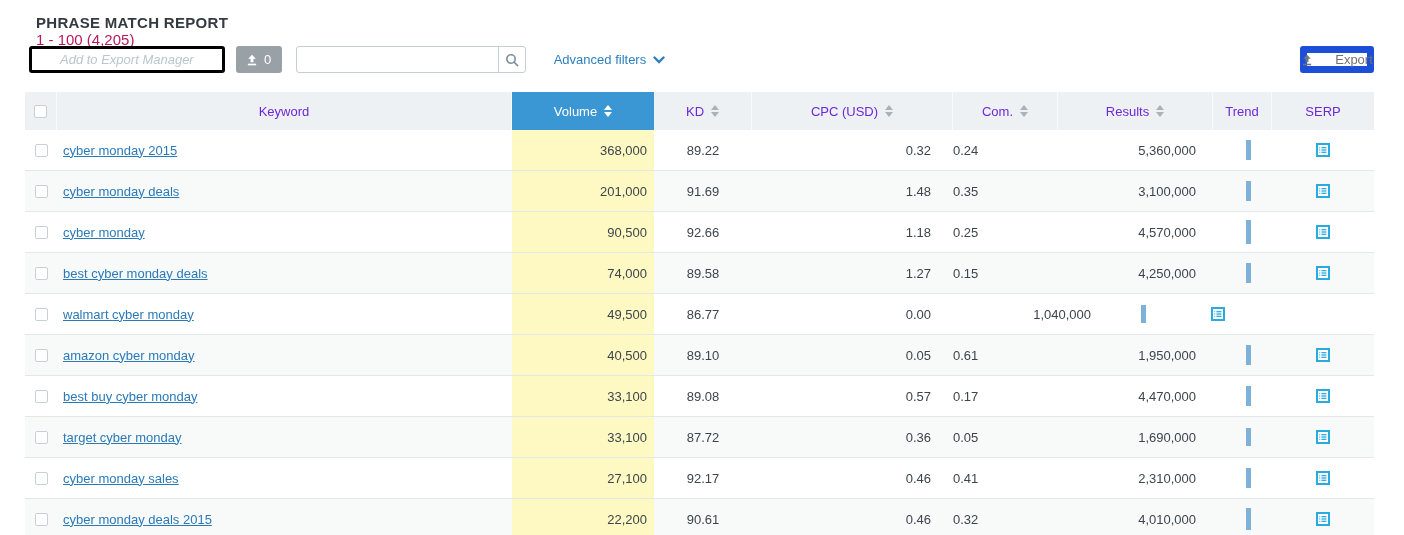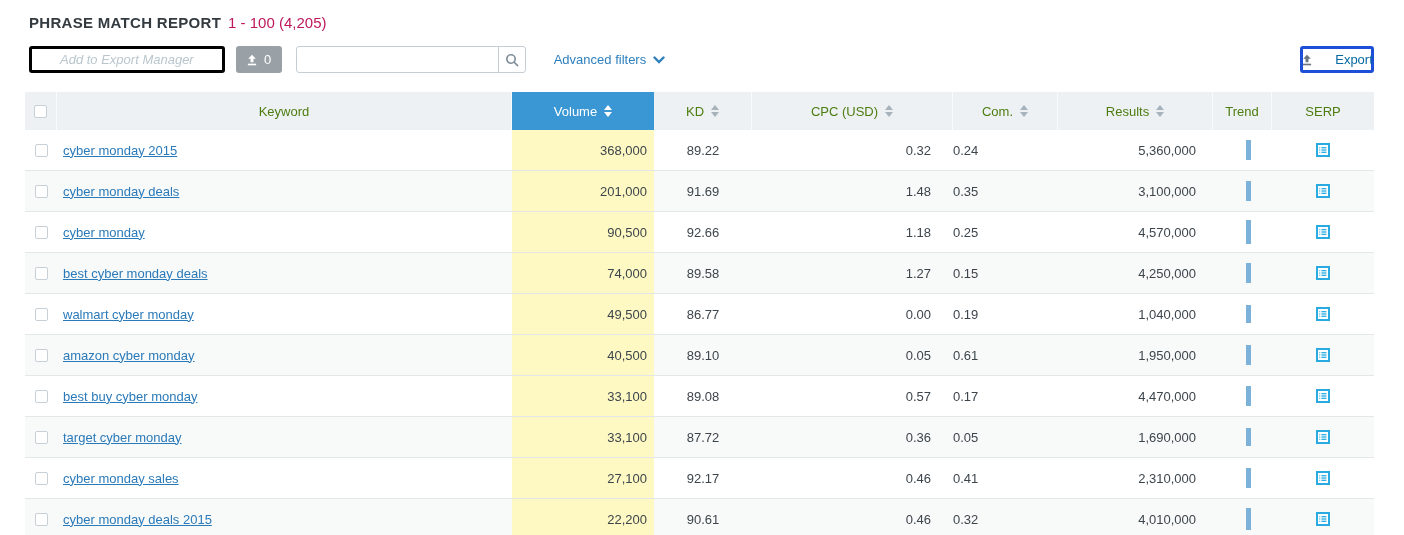--- a/index.html
+++ b/index.html
@@ -1,41 +1,41 @@
 <!DOCTYPE html>
 <html><head>
 <meta charset="utf-8">
 <style>
   * { box-sizing: border-box; margin: 0; padding: 0; }
   html, body { width: 1404px; height: 535px; overflow: hidden; background: #fff; }
   body { font-family: "Liberation Sans", sans-serif; color: #3d454c; }
   .page { padding: 14px 0 0 25px; width: 1404px; }
 
   
-  .title-row { margin-left: 4px; height: 18px; display: flex; align-items: baseline; }
+  .title-row { margin-left: 4px; height: 18px; display: flex; align-items: baseline; flex-direction: column; }
   .page-title { font-size: 15px; font-weight: bold; color: #333a40; letter-spacing: .3px; }
   .page-range { font-size: 15px; color: #be185d; margin-left: 7px; }
 
   
   .toolbar { margin: 14px 0 0 4px; display: flex; align-items: center; height: 27px; width: 1345px; }
   .btn { font-size: 13px; border-radius: 3px; display: inline-flex; align-items: center; justify-content: center; height: 27px; background: #fff; cursor: pointer; }
   .btn-add { border: 3px solid #000000; color: #b9c6cd; padding: 0 28px; font-style: italic; }
   .btn-queue { background: #9aa1a6; color: #fff; width: 46px; gap: 6px; margin-left: 11px; border: none; }
   .btn-queue svg { display: block; }
   .searchbox { margin-left: 14px; width: 230px; height: 27px; border: 1px solid #c7ced3; border-radius: 3px; display: flex; background: #fff; }
   .searchbox input { flex: 1; border: none; outline: none; padding: 0 8px; font-size: 13px; font-family: "Liberation Sans", sans-serif; color: #3d454c; background: transparent; min-width: 0; }
   .search-btn { width: 27px; border-left: 1px solid #c7ced3; display: flex; align-items: center; justify-content: center; color: #7e8d97; cursor: pointer; }
   .adv-filters { margin-left: 28px; display: flex; align-items: center; gap: 7px; color: #2d7fbe; font-size: 13px; cursor: pointer; }
-  .btn-export { margin-left: auto; border: 3px solid #1d4ed8; color: #0369a1; width: 74px; gap: 22px; }
+  .btn-export { margin-left: auto; border: 7px solid #1d4ed8; color: #737373; width: 74px; gap: 22px; }
   .btn-export svg { color: #6b7780; }
 
   
   .table { margin-top: 19px; width: 1349px; }
   .thead { display: flex; height: 38px; }
-  .hcell { background: #edf1f4; display: flex; align-items: center; justify-content: center; font-size: 13px; color: #4d7c0f; border-right: 1px solid #f8fafb; }
+  .hcell { background: #edf1f4; display: flex; align-items: center; justify-content: center; font-size: 13px; color: #6d28d9; border-right: 1px solid #f8fafb; }
   .hcell:last-child { border-right: none; }
   .hcell.active { background: #3a97d4; color: #fff; border-right: none; }
 
   .c-check   { width: 32px;  flex: none; }
   .c-keyword { width: 455px; flex: none; }
   .c-volume  { width: 142px; flex: none; }
   .c-kd      { width: 98px;  flex: none; }
   .c-cpc     { width: 201px; flex: none; }
   .c-com     { width: 105px; flex: none; }
   .c-results { width: 155px; flex: none; }
@@ -345,23 +345,20 @@
         </div>
       <div class="cell c-volume">
           <span>49,500</span>
         </div>
       <div class="cell c-kd">
           <span>86.77</span>
         </div>
       <div class="cell c-cpc">
           <span>0.00</span>
         </div>
-      <div class="cell c-com">
-          <span>0.19</span>
-        </div>
       <div class="cell c-results">
           <span>1,040,000</span>
         </div>
       <div class="cell c-trend">
           <span class="trend-bar" style="height:18px"></span>
         </div>
       <div class="cell c-serp">
           <span class="serp-icon">
             <svg width="14" height="14" viewBox="0 0 14 14">
               <rect x="1" y="1" width="12" height="12" fill="#fff" stroke="#29abe2" stroke-width="2"></rect>

